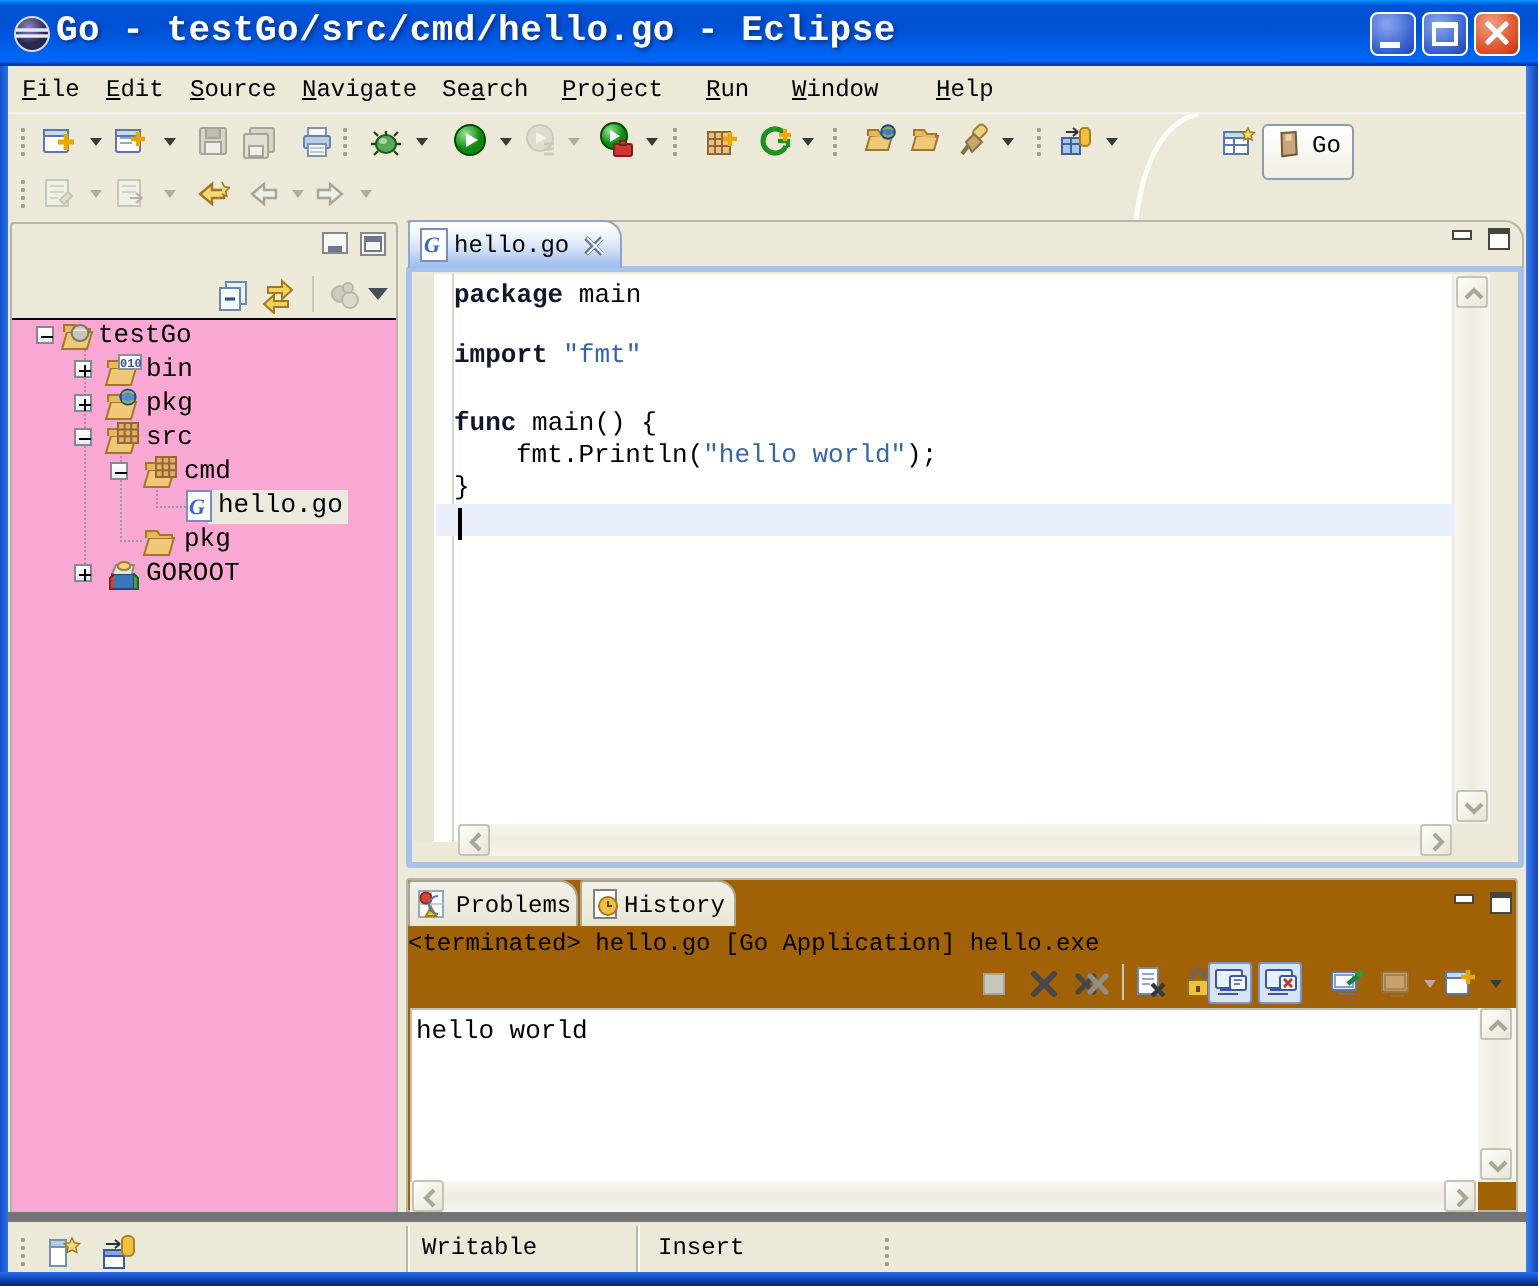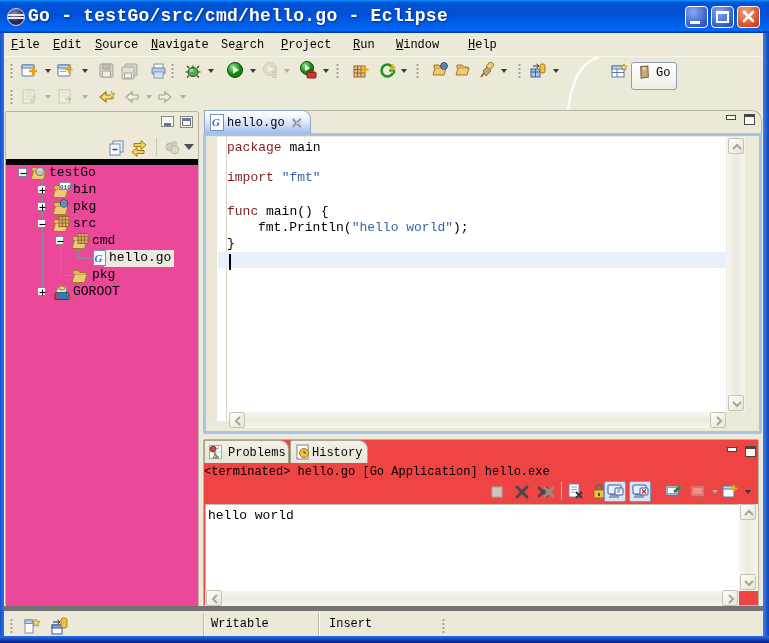--- a/index.html
+++ b/index.html
@@ -31,51 +31,51 @@
 .darr.dis { border-top-color:#b0ada0; }
 .ticon { position:absolute; width:18px; height:18px; }
 
 #go-btn { left:627px; top:5px; width:46px; height:28px; background:linear-gradient(180deg,#ffffff,#f0eee2); border:1px solid #8e9bb0; border-radius:3px; }
 
 
 
 #leftview { left:5px; top:111px; width:194px; height:495px; background:#ECE9D8; border:1px solid #b6b3a7; border-radius:2px 2px 0 0; }
 #lv-tab { position:absolute; left:0px; top:0px; width:136px; height:23px;
   background:linear-gradient(180deg,#fdfcf9,#f1eee1 60%,#e6e2d2); border-right:1px solid #a9a696; border-radius:2px 9px 0 0; }
-#lv-tree { position:absolute; left:0px; top:47px; width:192px; height:447px; background:#ec4899; border-top:6px solid #000000;text-decoration:underline; }
+#lv-tree { position:absolute; left:0px; top:47px; width:192px; height:447px; background:#f9a8d4; border-top:1px solid #000000;text-decoration:underline; }
 .trow { position:absolute; height:17px; white-space:nowrap; font-size:13px; }
 .expbox { position:absolute; width:9px; height:9px; border:1px solid #848896; background:linear-gradient(180deg,#fff,#e8ecf4); }
 .hdots { position:absolute; height:1px; background-image:linear-gradient(90deg,#9a98a8 1px,transparent 1px); background-size:2px 1px; }
 .vdots { position:absolute; width:1px; background-image:linear-gradient(180deg,#9a98a8 1px,transparent 1px); background-size:1px 2px; }
 
 
 #editor { left:203px; top:110px; width:559px; height:324px; }
 #ed-border { position:absolute; left:0; top:23px; width:559px; height:301px; background:#ECE9D8; border:3px solid #a8c3ea; border-radius:2px; }
 #ed-tab { position:absolute; left:1px; top:0px; width:107px; height:24px;
   background:linear-gradient(180deg,#ffffff 0%,#eef4fc 30%,#d0dff6 60%,#aec8f0 85%,#9cbcee 100%);
   border:1px solid #8fa6c8; border-bottom:none; border-radius:2px 9px 0 0; }
 #ed-gutter { position:absolute; left:4px; top:27px; width:10px; height:284px; background:#eae6d6; }
 #ed-white { position:absolute; left:14px; top:27px; width:509px; height:284px; background:#fff; }
 #ed-vline { position:absolute; left:23px; top:27px; width:1px; height:284px; background:#d8d5c6; }
 #ed-vsb { position:absolute; left:524px; top:27px; width:18px; height:275px; }
 #ed-hsb { position:absolute; left:26px; top:302px; width:497px; height:16px; }
 .cl { position:absolute; left:24px; white-space:pre; font-size:13px; }
-.kw { color:#7f1d1d; font-weight:normal; }
+.kw { color:#0f172a; font-weight:bold; }
 .str{ color:#3465A4; }
 #cursorline { position:absolute; left:15px; top:142px; width:509px; height:16px; background:#E9F0FB; }
 #cursor { position:absolute; left:26px; top:144px; width:2px; height:16px; background:#000; }
 
 
 .sbv { background:linear-gradient(90deg,#f6f5f0,#eeebe0 50%,#f6f5f0); }
 .sbh { background:linear-gradient(180deg,#f6f5f0,#eeebe0 50%,#f6f5f0); }
 .sbtn { position:absolute; width:16px; height:16px; background:linear-gradient(135deg,#fefefc,#e7e4d6); border:1px solid #c6c3b4; border-radius:2px; }
 .sbtn svg { position:absolute; left:2px; top:2px; }
 
 
-#consoleview { left:203px; top:439px; width:556px; height:167px; background:#ef4444; border:1px solid #b6b3a7; border-radius:2px 2px 0 0; }
+#consoleview { left:203px; top:439px; width:556px; height:167px; background:#a16207; border:1px solid #b6b3a7; border-radius:2px 2px 0 0; }
 .ctab { position:absolute; top:0; height:23px; font-size:12px; background:linear-gradient(180deg,#f3f1e8,#e9e5d6); border:1px solid #a9a696; border-bottom:none; border-radius:2px 9px 0 0; }
 .ctab.sel { background:linear-gradient(180deg,#ffffff,#faf9f4 60%,#f2efe4); }
 #c-lab { position:absolute; left:0px; top:25px; white-space:nowrap; font-size:12px; }
 #c-body { position:absolute; left:1px; top:64px; width:534px; height:87px; background:#fff; border-top:1px solid #c2bfb2; border-left:1px solid #c2bfb2; }
 #c-vsb { position:absolute; left:535px; top:64px; width:19px; height:87px; }
 #c-hsb { position:absolute; left:1px; top:151px; width:534px; height:15px; }
 
 
 #statusbar { left:4px; top:606px; width:759px; height:30px; background:#ECE9D8; border-top:5px solid #737373; }
 .vsep { position:absolute; top:2px; width:2px; height:26px; background:linear-gradient(90deg,#b9b6ab 1px,#fdfcf8 1px); }

